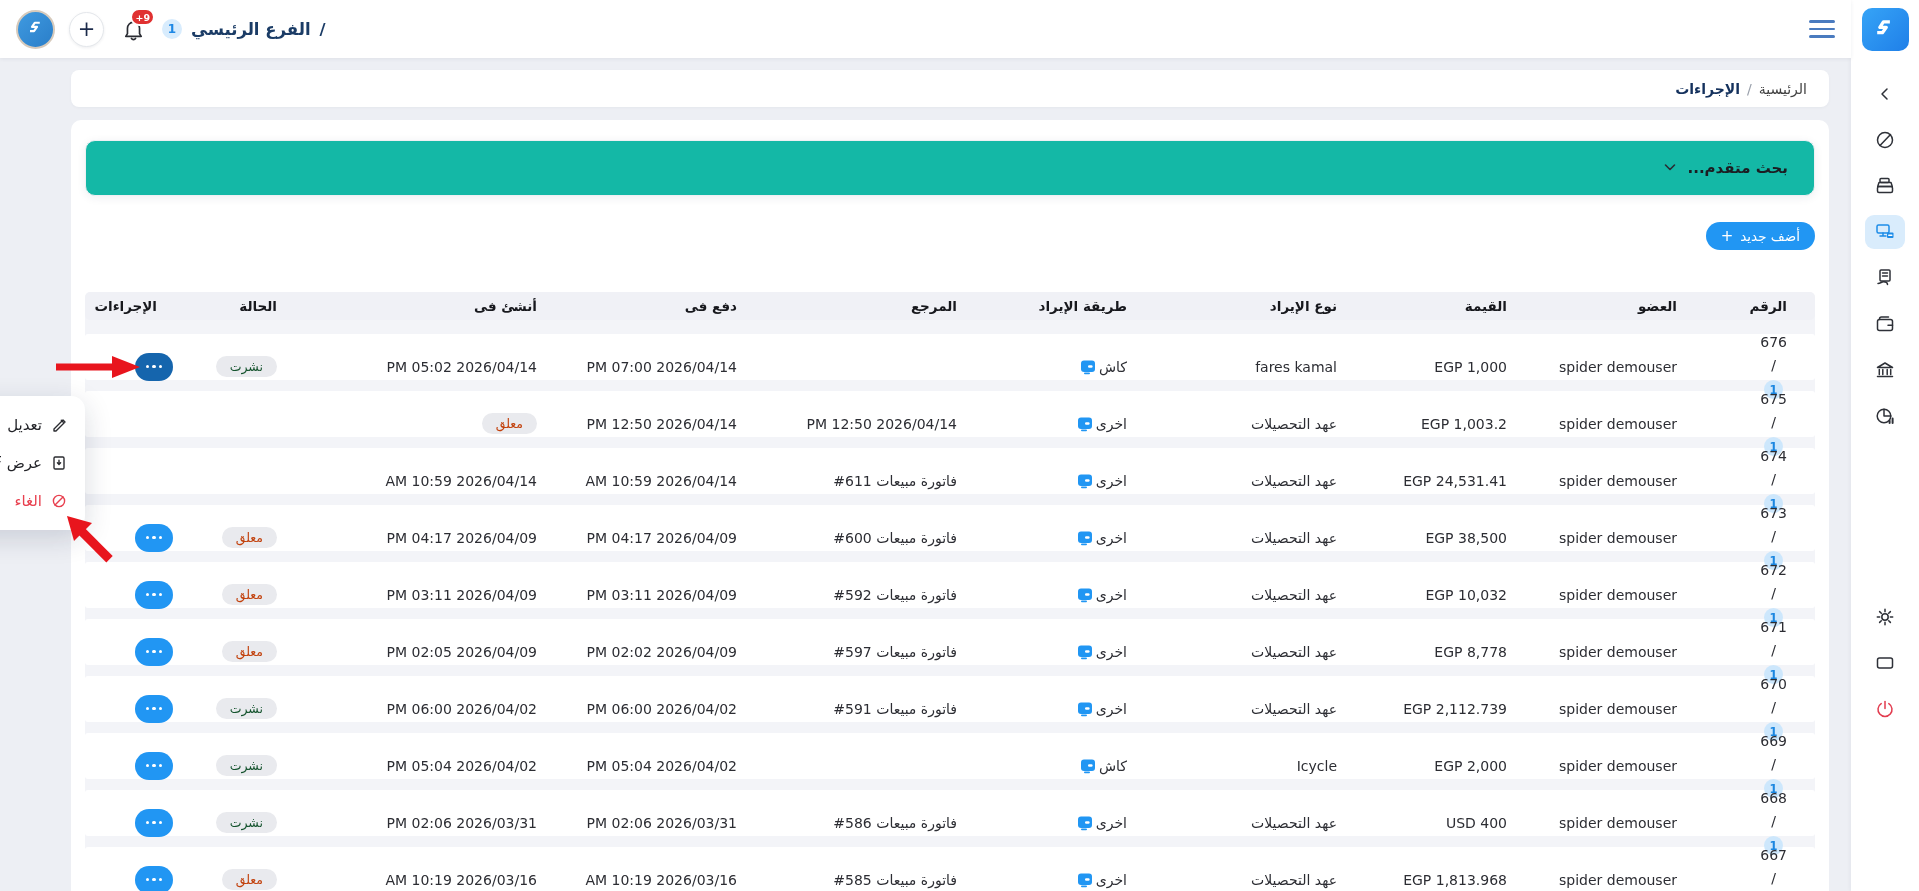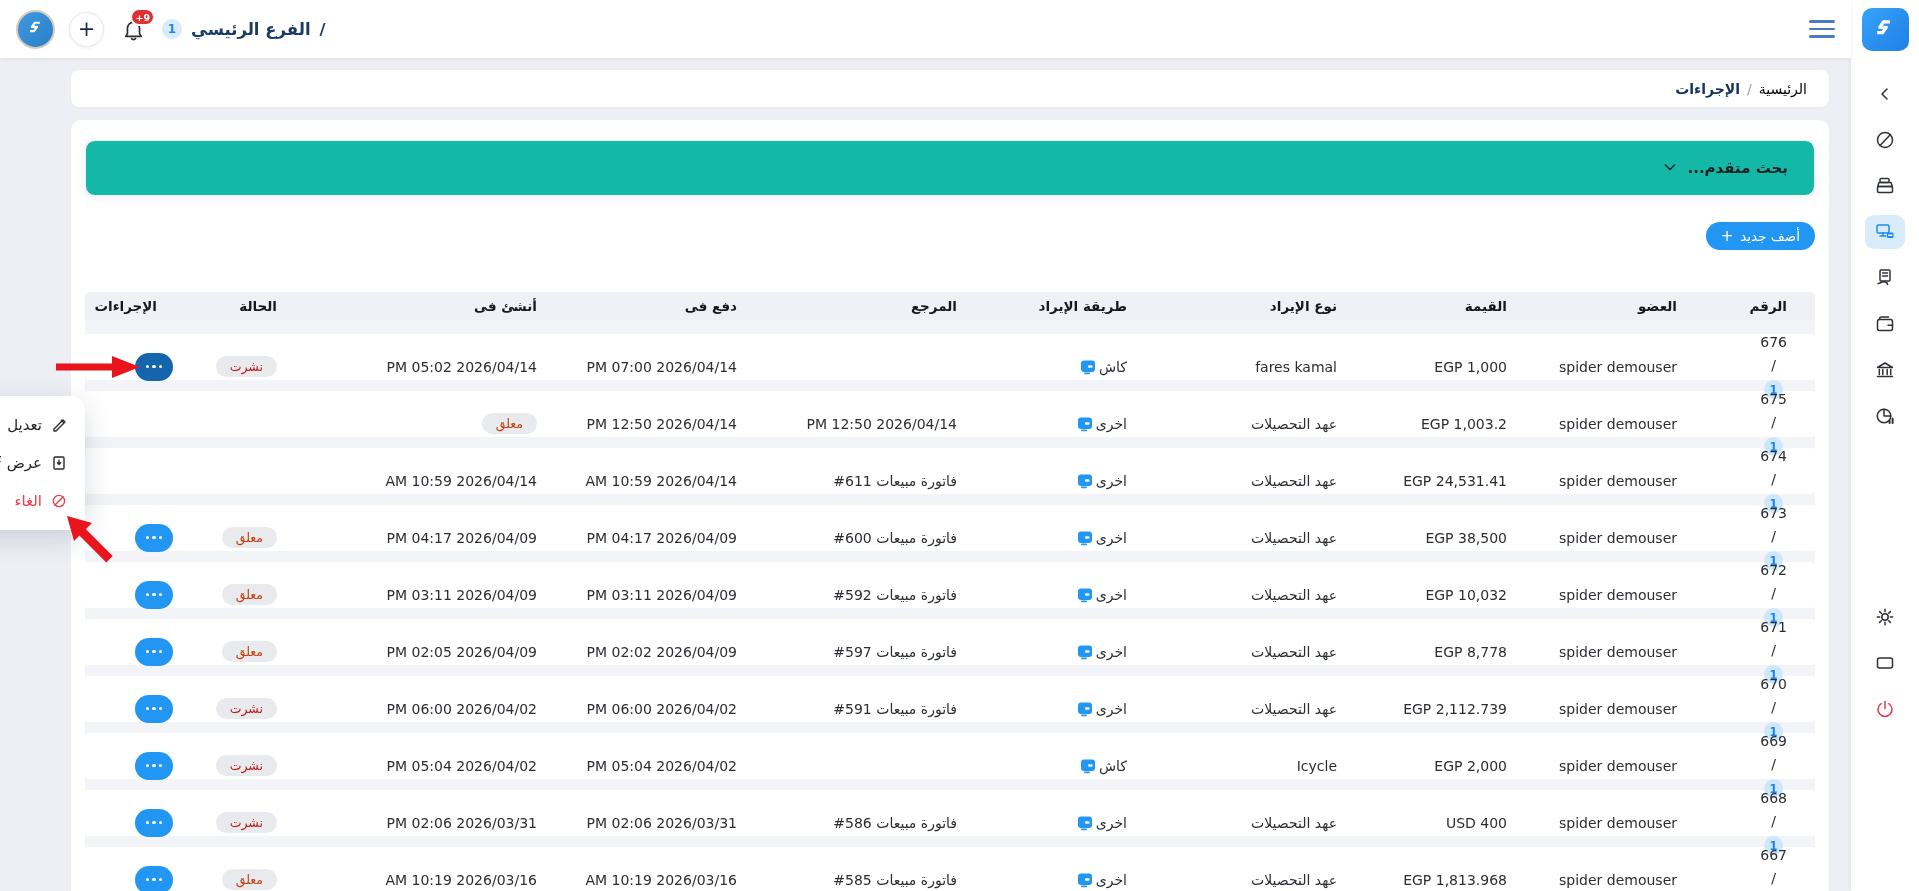--- a/index.html
+++ b/index.html
@@ -69,21 +69,21 @@
     background:linear-gradient(135deg,#3f9ae0,#2a7ec9);
     display:flex; align-items:center; justify-content:center; cursor:pointer;
   }
 
   
   .crumb-card {
     position:absolute; top:70px; right:90px; left:71px; height:37px;
     background:#fff; border-radius:8px; box-shadow:0 1px 3px rgba(30,40,70,.04);
     display:flex; align-items:center; padding:0 22px; font-size:14px;
   }
-  .crumb-home { color:#000000; cursor:pointer; }
+  .crumb-home { color:#404040; cursor:pointer; }
   .crumb-sep { color:#9aa0ab; margin:0 7px; }
   .crumb-current { color:#14315d; font-weight:bold; }
 
   
   .main-card {
     position:absolute; top:120px; right:90px; left:71px; bottom:-30px;
     background:#fff; border-radius:10px; padding:20px 14px 0;
   }
   .adv-search {
     height:56px; border-radius:10px; border:1px solid #eef0f3;
@@ -114,21 +114,21 @@
   .cell.num-cell .ltr-box { direction:ltr; unicode-bidi:isolate; display:inline-flex; align-items:center; gap:7px;flex-direction:column; }
   .num-badge {
     width:19px; height:19px; border-radius:50%; background:#cde7fc; color:#1a86e0;
     font-size:11.5px; font-weight:bold; display:inline-flex; align-items:center; justify-content:center;
   }
   .cell.method-cell { display:flex; align-items:center; gap:3px; }
   .status-badge {
     display:inline-block; background:#e9eaee; border-radius:20px; padding:3px 14px;
     font-size:12.5px; color:#c2410c;
   }
-  .status-badge.success { color:#b91c1c; }
+  .status-badge.success { color:#14532d; }
   .cell.actions-cell { position:relative; z-index:30; padding-inline-start:12px; display:flex; justify-content:flex-start; }
   .dots-btn {
     width:38px; height:28px; border-radius:14px; border:none; background:#2196f3;
     display:flex; align-items:center; justify-content:center; gap:3px; cursor:pointer;
   }
   .dots-btn.dark { background:#1565ad; }
   .dots-btn i { width:3.5px; height:3.5px; border-radius:50%; background:#fff; }
 
   
   .context-menu {

